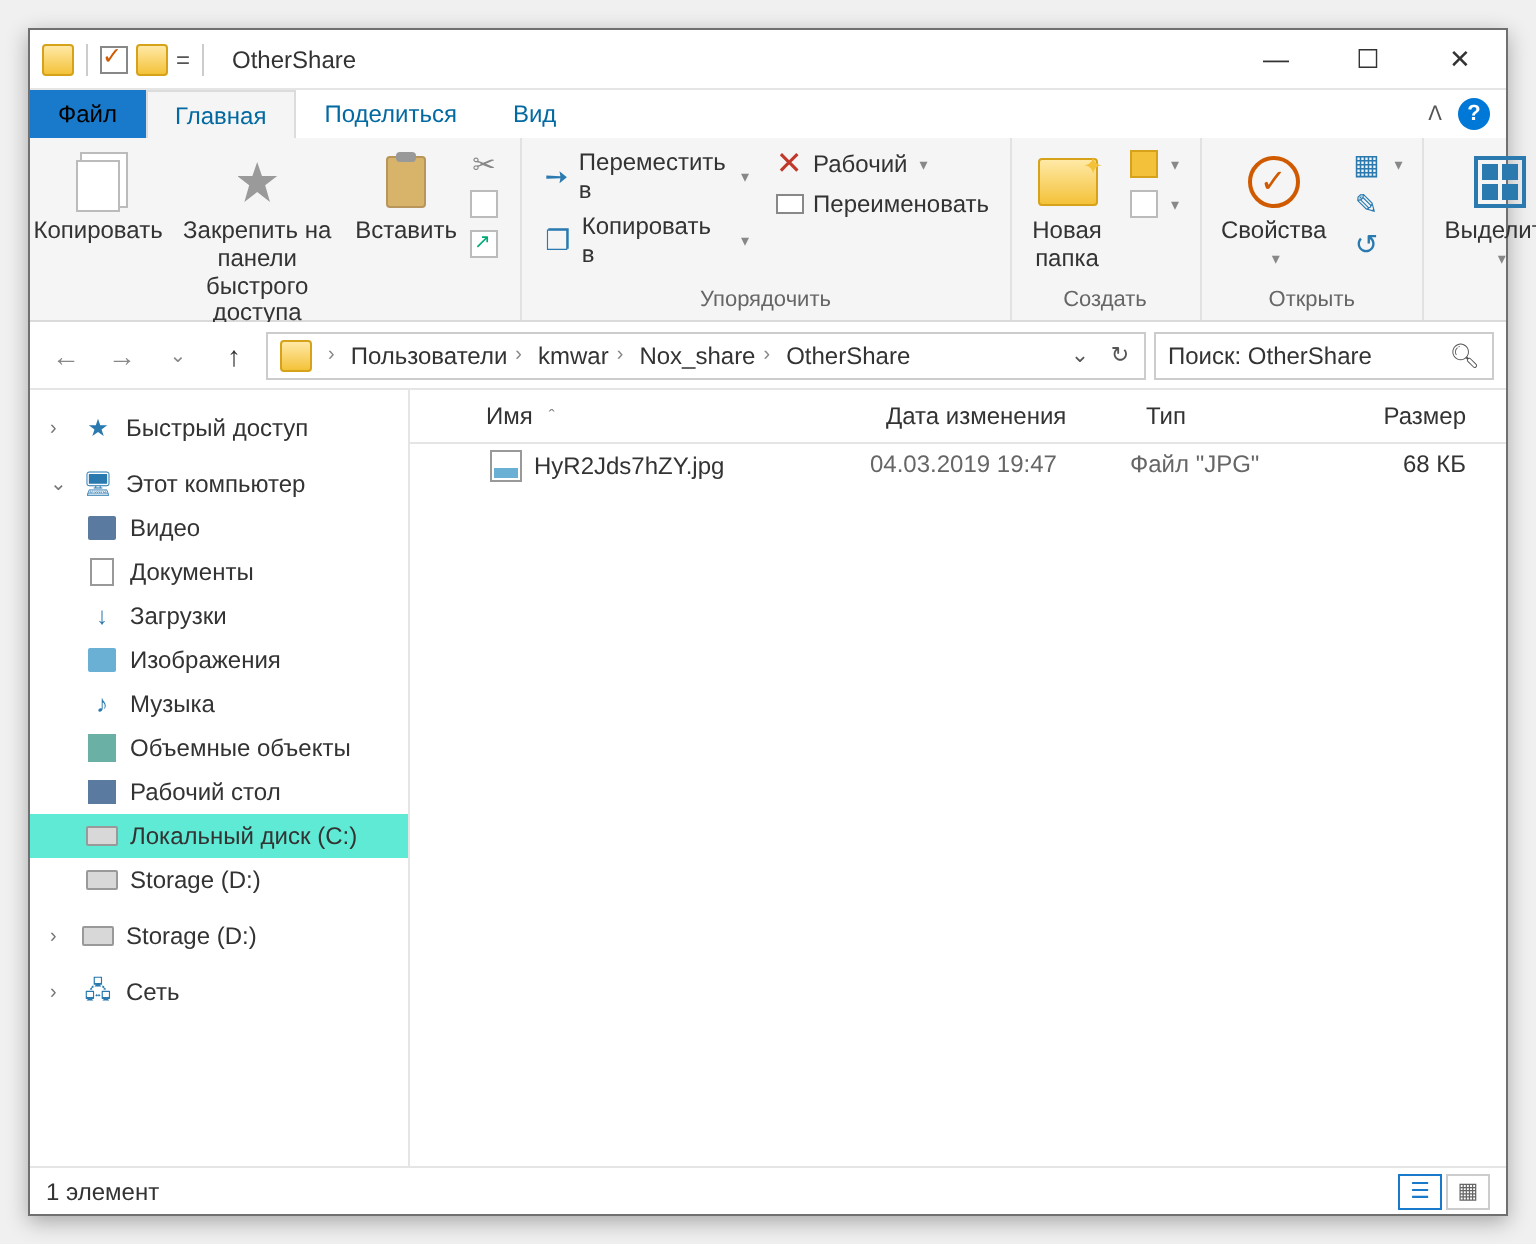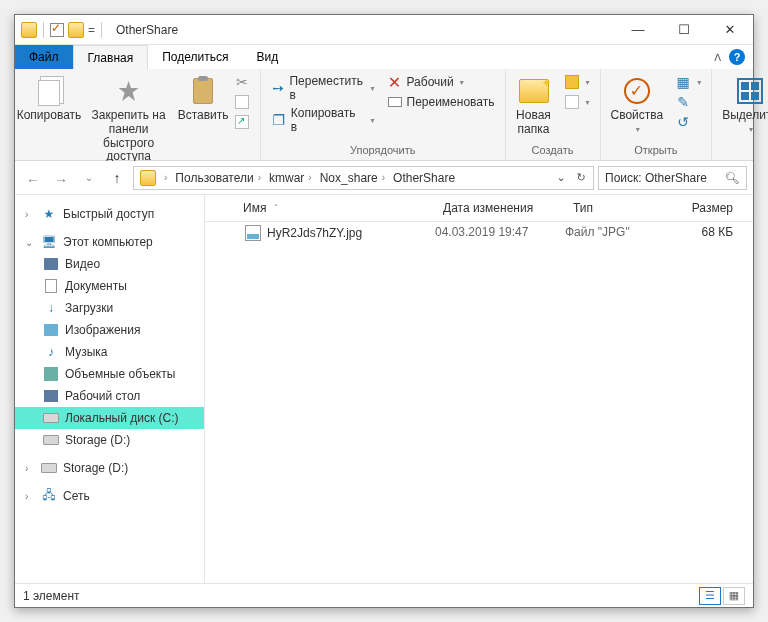--- a/index.html
+++ b/index.html
@@ -9,21 +9,21 @@
 .titlebar .qa{display:flex;align-items:center;gap:4px;padding:0 6px}
 .titlebar .qa .folder-ico{width:16px;height:16px;background:linear-gradient(#ffe9a6,#f4c23a);border:1px solid #d6a21a;border-radius:2px}
 .titlebar .qa .divider{width:1px;height:16px;background:#ccc;margin:0 2px}
 .titlebar .qa .check{width:14px;height:14px;border:1px solid #888;position:relative}
 .titlebar .qa .check::after{content:"✓";position:absolute;top:-3px;left:0;color:#d05a00;font-size:12px}
 .titlebar .title{padding-left:6px;font-size:12px}
 .titlebar .wbtns{margin-left:auto;display:flex}
 .titlebar .wbtn{width:46px;height:30px;display:flex;align-items:center;justify-content:center;font-size:13px;color:#333}
 
 .tabs{height:24px;display:flex;align-items:stretch;background:#fff}
-.tab{padding:0 14px;display:flex;align-items:center;font-size:12px;color:#000000}
+.tab{padding:0 14px;display:flex;align-items:center;font-size:12px;color:#0369a1}
 .tab.file{background:#1979ca;color:#000000}
 .tab.active{background:#f5f5f5;border:1px solid #dcdcdc;border-bottom:none}
 .tabs .help{margin-left:auto;display:flex;align-items:center;gap:8px;padding-right:8px}
 .tabs .help .caret{font-size:10px;color:#555}
 .tabs .help .q{width:16px;height:16px;border-radius:50%;background:#0078d7;color:#fff;display:flex;align-items:center;justify-content:center;font-size:11px;font-weight:bold}
 
 .ribbon{background:#f5f5f5;border-bottom:1px solid #dadada;display:flex;height:92px}
 .rgroup{display:flex;flex-direction:column;border-right:1px solid #e2e2e2;padding:2px 4px}
 .rgroup .items{flex:1;display:flex;align-items:flex-start}
 .rgroup .label{text-align:center;font-size:11px;color:#666;padding-bottom:2px}
@@ -63,21 +63,21 @@
 
 .addrbar{height:34px;display:flex;align-items:center;gap:4px;padding:3px 6px;border-bottom:1px solid #e5e5e5;background:#fff}
 .navbtn{width:24px;height:24px;display:flex;align-items:center;justify-content:center;color:#888;font-size:14px}
 .navbtn.enabled{color:#333}
 .addrbox{flex:1;height:24px;border:1px solid #ccc;display:flex;align-items:center;padding:0 2px;background:#fff}
 .addrbox .folder-ico{width:16px;height:16px;background:linear-gradient(#ffe9a6,#f4c23a);border:1px solid #d6a21a;border-radius:2px;margin:0 4px}
 .crumb{padding:0 4px;display:flex;align-items:center;gap:4px;font-size:12px;color:#222}
 .crumb .sep{color:#888;font-size:10px}
 .addrbox .tail{margin-left:auto;display:flex}
 .addrbox .tail .btn{width:20px;height:22px;display:flex;align-items:center;justify-content:center;color:#555;font-size:11px}
-.searchbox{width:149px;height:24px;border:1px solid #ccc;display:flex;align-items:center;padding:0 6px;color:#888;font-size:12px;justify-content:space-between}
+.searchbox{width:170px;height:24px;border:1px solid #ccc;display:flex;align-items:center;padding:0 6px;color:#888;font-size:12px;justify-content:space-between}
 .searchbox .mag{color:#555}
 
 .body{flex:1;display:flex;overflow:hidden;background:#fff}
 .nav{width:190px;border-right:1px solid #e5e5e5;padding:8px 0;overflow:auto}
 .nav .item{display:flex;align-items:center;gap:6px;padding:3px 8px 3px 20px;font-size:12px;color:#222}
 .nav .item.top{padding-left:10px;font-weight:normal;margin-top:6px}
 .nav .item.top:first-child{margin-top:0}
 .nav .item.sel{background:#5eead4}
 .nav .item.indent{padding-left:28px}
 .nav .ico{width:16px;height:16px;display:flex;align-items:center;justify-content:center}

